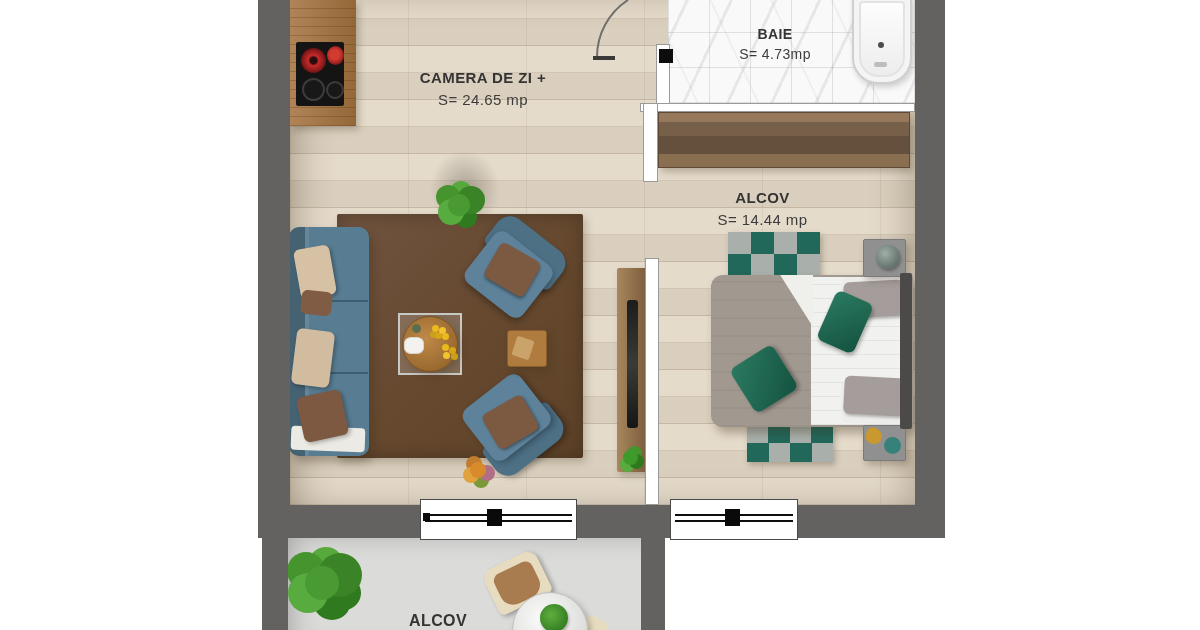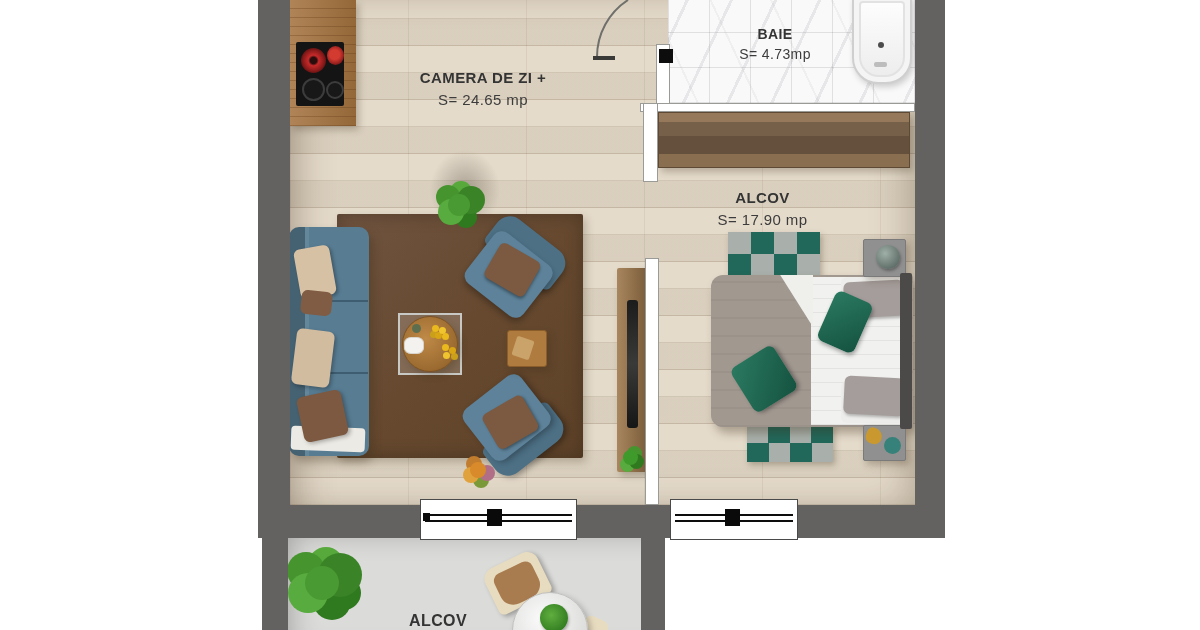--- a/index.html
+++ b/index.html
@@ -210,19 +210,19 @@
   <div class="abs room-label" data-name="label-living-room" style="left:393px;top:68px;width:180px;font-size:15px;">
     <div class="room-name" data-name="living-room-name-line1">CAMERA DE ZI +</div>
     <div class="room-area" data-name="living-room-area">S= 24.65 mp</div>
   </div>
   <div class="abs room-label" data-name="label-bathroom" style="left:700px;top:26px;width:150px;font-size:14px;line-height:17px;">
     <div class="room-name" data-name="bathroom-name">BAIE</div>
     <div class="room-area" data-name="bathroom-area">S= 4.73mp</div>
   </div>
   <div class="abs room-label" data-name="label-alcove" style="left:690px;top:188px;width:145px;font-size:15px;">
     <div class="room-name" data-name="alcove-name">ALCOV</div>
-    <div class="room-area" data-name="alcove-area">S= 17.90 mp</div>
+    <div class="room-area" data-name="alcove-area">S= 14.44 mp</div>
   </div>
   <div class="abs room-label" data-name="label-balcony" style="left:378px;top:611px;width:120px;font-size:16px;">
     <div class="room-name" data-name="balcony-name">ALCOV</div>
   </div>
 
 </div>
 
 </body></html>

